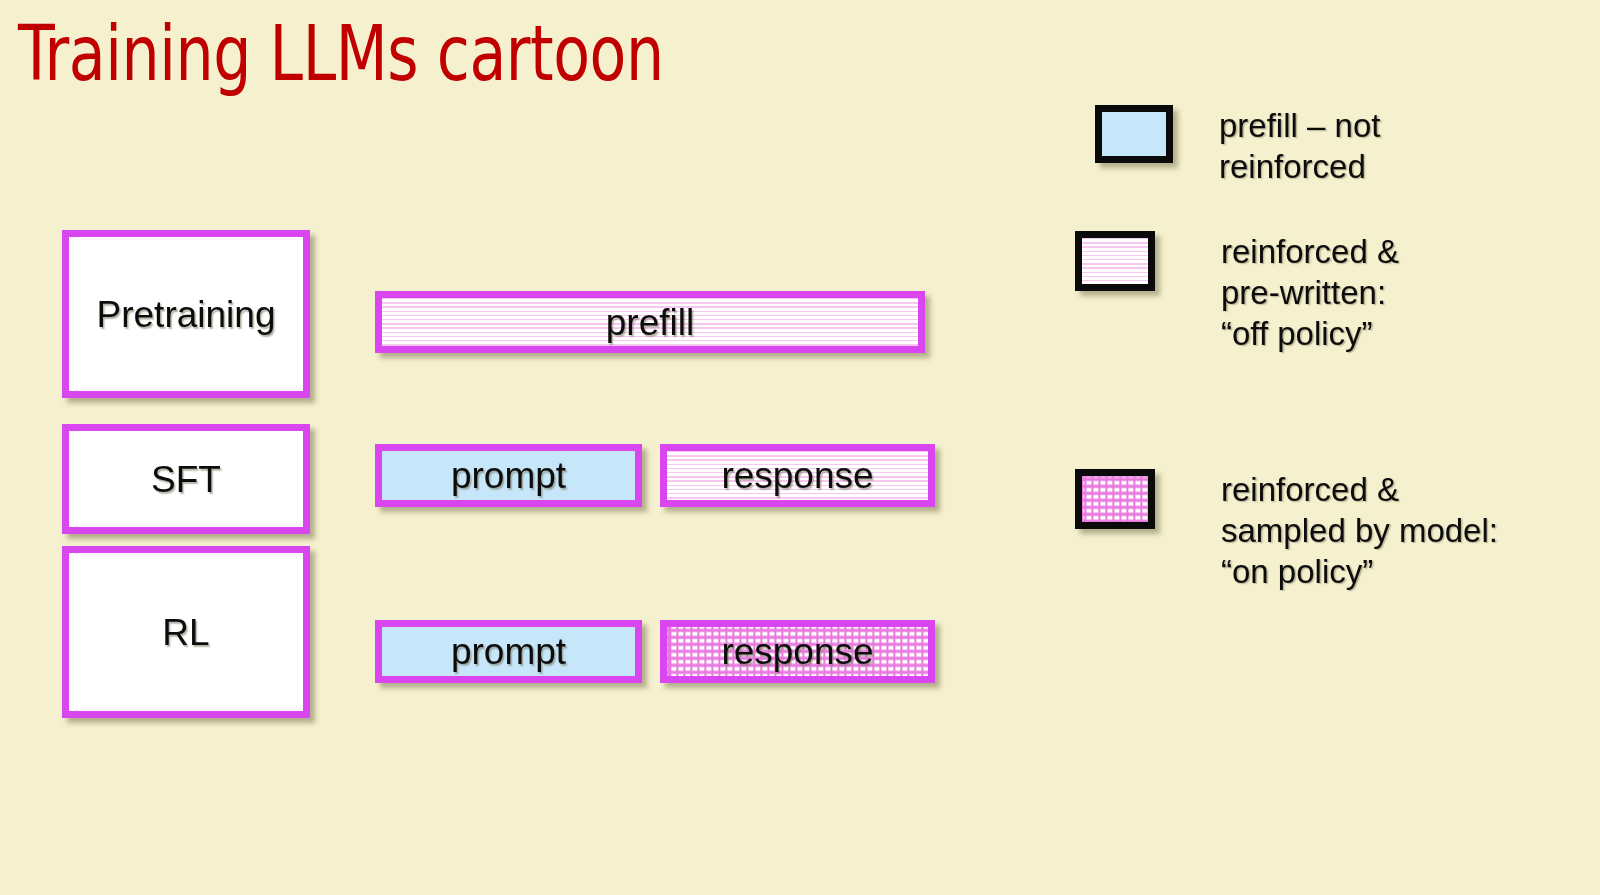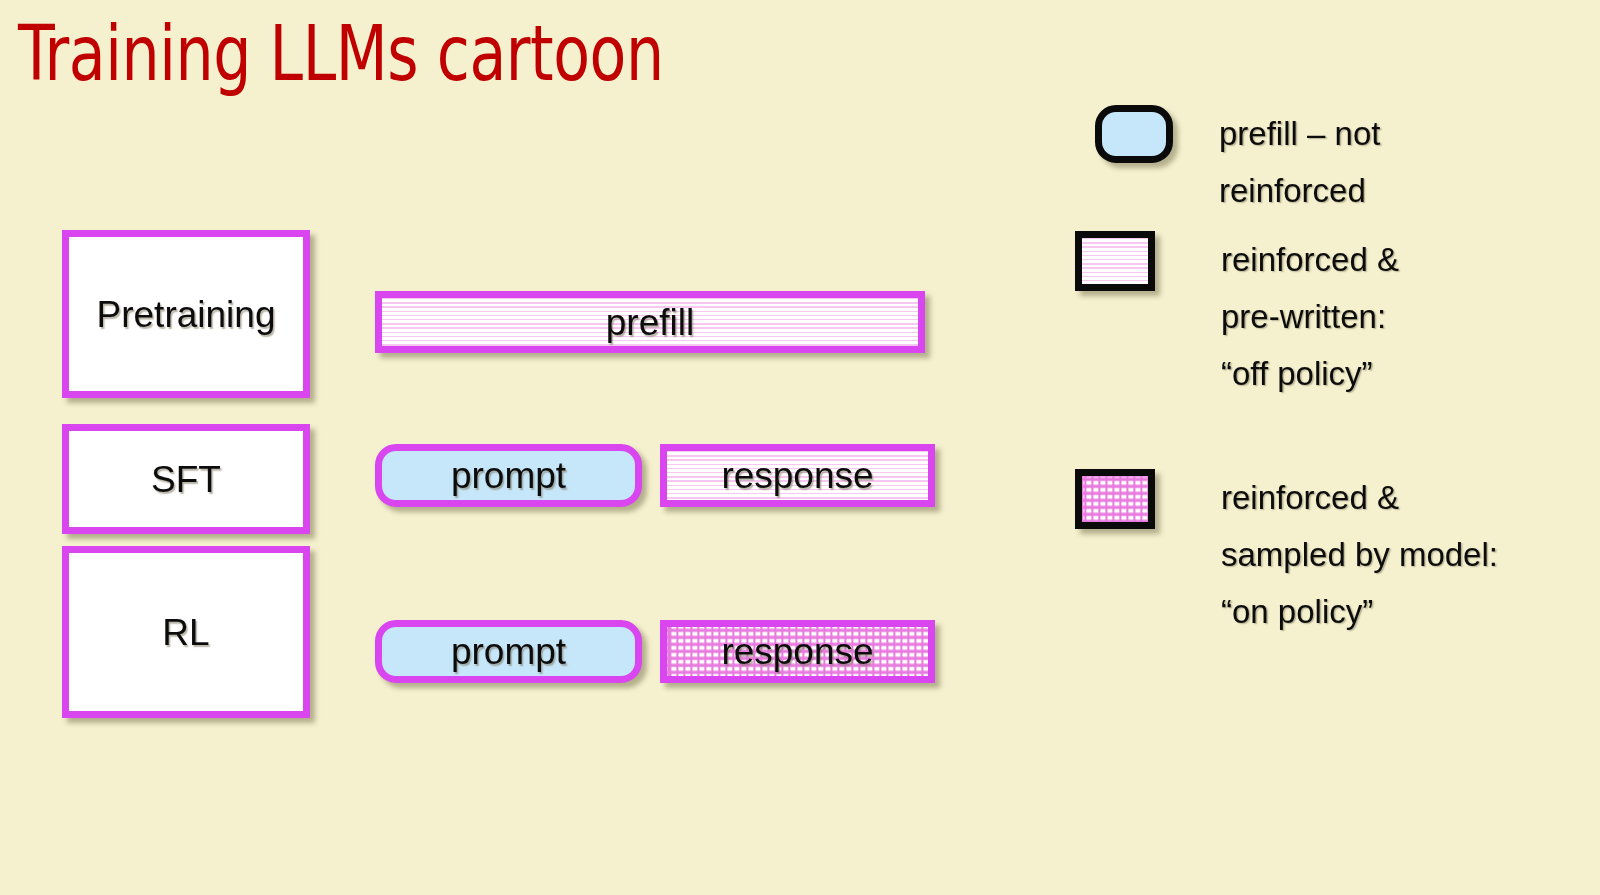--- a/index.html
+++ b/index.html
@@ -55,21 +55,21 @@
     line-height: 1;
     color: #0C0C0C;
     text-shadow: 1.5px 1.5px 1.4px rgba(120,115,90,0.55);
     white-space: nowrap;
     font-family: "Liberation Sans", sans-serif;
   }
 
   
   .fill-white { background: #FFFFFF; }
 
-  .fill-blue  { background: #C6E6F9; border-radius: 21px; }
+  .fill-blue  { background: #C6E6F9; }
 
   
   .fill-stripe {
     background-color: #FFFFFF;
     background-image: repeating-linear-gradient(
         to bottom,
         #F7C7F2 0px, #F7C7F2 1.4px,
         #FFFFFF 1.4px, #FFFFFF 4.2px);
   }
 
@@ -117,21 +117,21 @@
   }
   .legend-swatch {
     box-sizing: border-box;
     border: 7px solid #0A0A0A;
     box-shadow: 5px 5px 5px rgba(90, 85, 50, 0.42);
     flex: 0 0 auto;
   }
   .legend-text {
     margin-left: 46px;
     font-size: 33px;
-    line-height: 57px;
+    line-height: 41px;
     color: #0C0C0C;
     text-shadow: 1.4px 1.4px 1.3px rgba(120,115,90,0.5);
     font-family: "Liberation Sans", sans-serif;
     white-space: pre-line;
   }
 
   #legend-row-0 { left: 25px; top: 19px; }
   #legend-row-0 .legend-swatch { width: 78px; height: 58px; }
 
   #legend-row-1 { left: 5px; top: 145px; }

